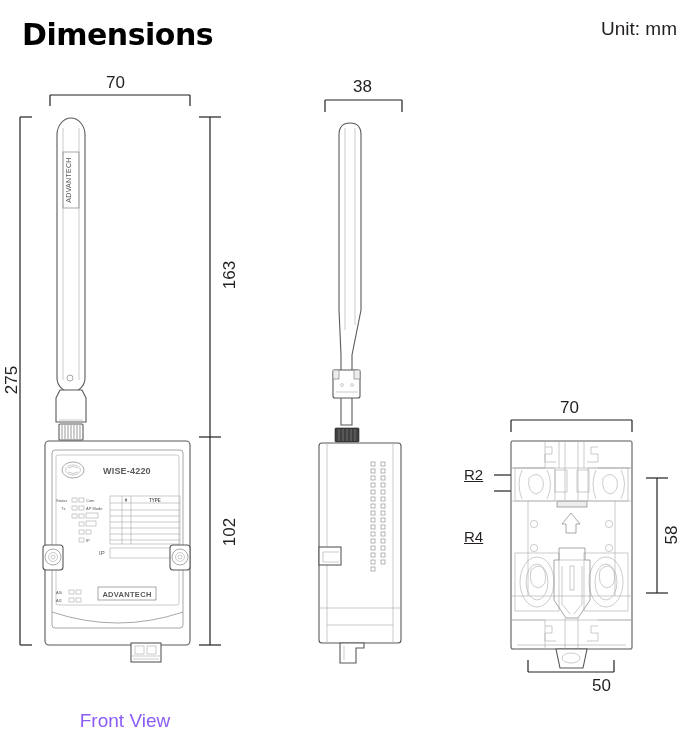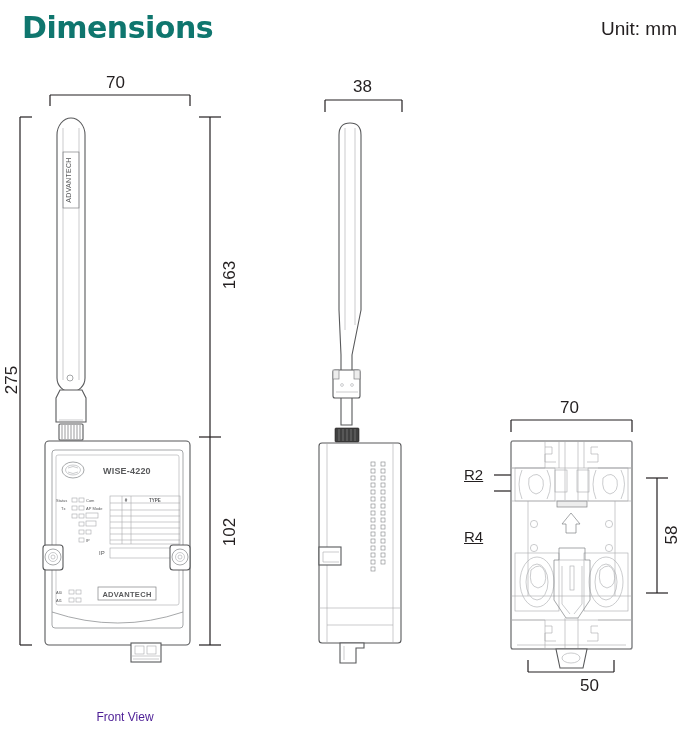--- a/index.html
+++ b/index.html
@@ -19,25 +19,25 @@
   #page {
     position: absolute;
     left: 0; top: 0;
     width: 687px;
     height: 738px;
   }
   
   #title {
     position: absolute;
     left: 22px;
-    top: 10px;
+    top: 17px;
     font-size: 30px;
     font-weight: bold;
     letter-spacing: -0.5px;
-    color: #0f766e;
+    color: #000000;
     font-family: "DejaVu Sans", sans-serif;
     white-space: nowrap;
   }
   #unit-note {
     position: absolute;
     right: 10px;
     top: 18px;
     font-size: 19px;
     color: #231f20;
     white-space: nowrap;
@@ -46,22 +46,22 @@
   #drawing {
     position: absolute;
     left: 0;
     top: 0;
     width: 687px;
     height: 738px;
   }
   
   .caption {
     position: absolute;
-    font-size: 12px;
-    color: #4c1d95;
+    font-size: 19px;
+    color: #8b5cf6;
     white-space: nowrap;
     text-align: center;
   }
   #caption-front { left: 0px;   top: 710px; width: 250px; }
   #caption-side  { left: 265px; top: 710px; width: 190px; }
   #caption-mount { left: 460px; top: 710px; width: 225px; }
 
   
   .dim-label {
     position: absolute;
@@ -457,20 +457,20 @@
   <div class="dim-label rot" id="lbl-front-163" style="left:210px; top:265px; width:40px; text-align:center;">163</div>
 
   <div class="dim-label rot" id="lbl-front-102" style="left:210px; top:522px; width:40px; text-align:center;">102</div>
 
   <div class="dim-label" id="lbl-side-w" style="left:353px; top:77px;">38</div>
 
   <div class="dim-label" id="lbl-mount-w" style="left:560px; top:398px;">70</div>
 
   <div class="dim-label rot" id="lbl-mount-h" style="left:652px; top:525px; width:40px; text-align:center;">58</div>
 
-  <div class="dim-label" id="lbl-mount-bw" style="left:580px; top:676px;">50</div>
+  <div class="dim-label" id="lbl-mount-bw" style="left:592px; top:676px;">50</div>
 
   <div class="lead-label" style="left:464px; top:466px;">R2</div>
   <div class="lead-label" style="left:464px; top:482px;margin-top:46px;">R4</div>
 
   <div class="caption" id="caption-front">Front View</div>
 
 </div>
 
 </body></html>

